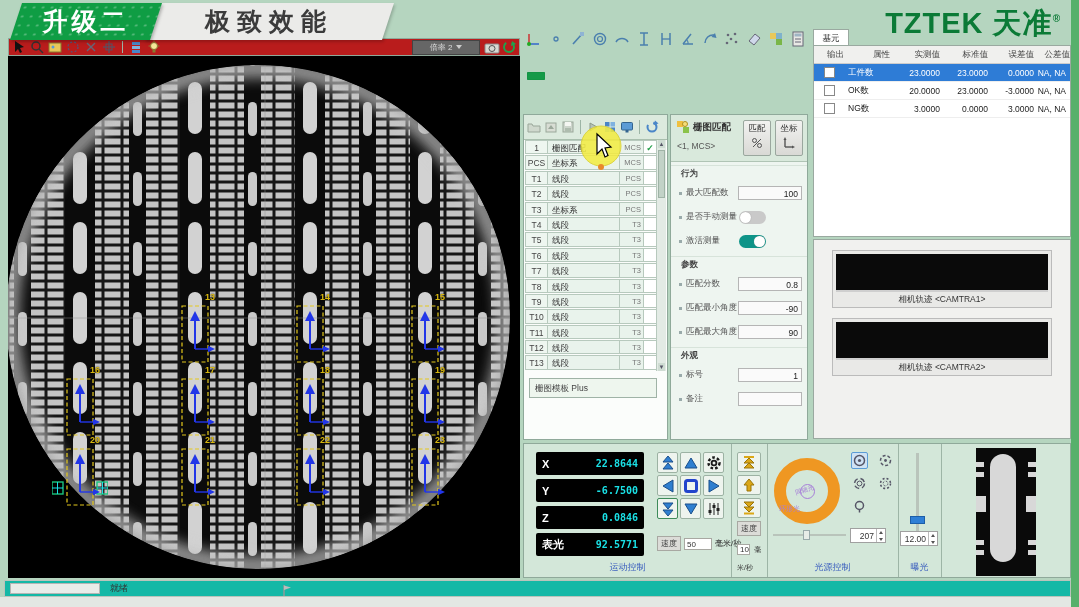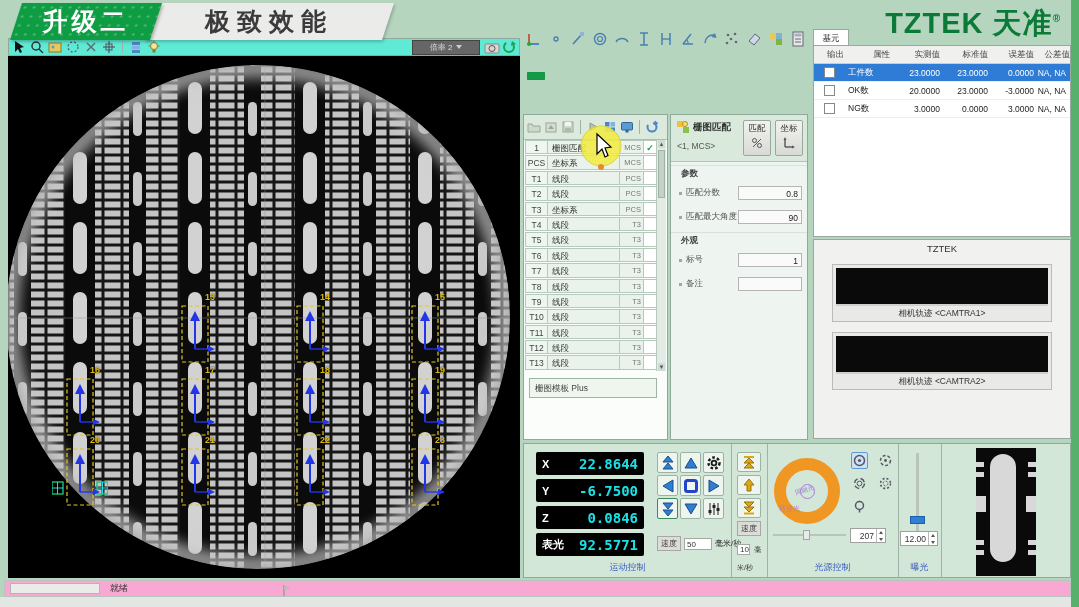--- a/index.html
+++ b/index.html
@@ -11,21 +11,21 @@
          background-image:radial-gradient(circle,rgba(255,255,255,.30) 1px,transparent 1.4px);background-size:9px 9px;}
   .badge span{display:block;transform:skewX(18deg);color:#fff;font-size:25px;font-weight:bold;
          text-align:center;line-height:37px;letter-spacing:4px;}
   .slogan{position:absolute;left:150px;top:3px;width:238px;height:37px;background:#ebebe9;
          transform:skewX(-18deg);z-index:5;box-shadow:2px 2px 3px rgba(0,0,0,.2);}
   .slogan span{display:block;transform:skewX(18deg);color:#3b3b3b;font-size:25px;font-weight:bold;
          text-align:center;line-height:37px;letter-spacing:7px;}
   .logo{position:absolute;right:18px;top:4px;z-index:10;color:#0b7a36;font-size:29px;font-weight:bold;letter-spacing:1px;}
   .logo sup{font-size:10px;}
   
-  .viewer-toolbar{position:absolute;left:8px;top:38px;width:512px;height:18px;background:#5eead4;
+  .viewer-toolbar{position:absolute;left:8px;top:38px;width:512px;height:18px;background:#b91c1c;
          border:1px solid #8fa99a;box-sizing:border-box;display:flex;align-items:center;gap:4px;padding:0 3px;}
   .vt-icon{width:14px;height:14px;display:inline-block;}
   .vt-sep{width:1px;height:12px;background:#9db5a6;margin:0 2px;}
   .vt-spring{flex:1;}
   .vt-dd{width:66px;height:13px;background:#666;color:#ddd;font-size:8px;display:flex;align-items:center;
          justify-content:center;gap:4px;border:1px solid #444;}
   .vt-dd .car{width:0;height:0;border-left:3px solid transparent;border-right:3px solid transparent;border-top:4px solid #ccc;}
   .viewer-img{position:absolute;left:8px;top:56px;width:512px;height:522px;background:#000;}
   .marker{position:absolute;width:56px;height:66px;pointer-events:none;}
   .marker .marker-num{position:absolute;right:8px;top:-9px;color:#d8b70e;font-size:9px;font-weight:bold;
@@ -33,21 +33,21 @@
   .mk-box{fill:none;stroke:#e4c81c;stroke-width:1.2;stroke-dasharray:4 2.5;}
   .mk-axis{stroke:#2236e8;stroke-width:2;}
   .mk-axis.thin{stroke-width:1.4;}
   .mk-head{fill:#2236e8;}
   .marker .gz{display:none;}
   .marker.with-gizmos .gz{display:block;}
   .gz rect{fill:none;stroke:#19c37d;stroke-width:1.4;}
   .gz line{stroke:#19e0e6;stroke-width:1;}
   .cursor-hl{position:absolute;left:578px;top:124px;z-index:50;}
   
-  .status-bar{position:absolute;left:4px;top:580px;width:1067px;height:17px;background:#f9a8d4;
+  .status-bar{position:absolute;left:4px;top:580px;width:1067px;height:17px;background:#14b8a6;
          border:1px solid #b9c4bb;box-sizing:border-box;display:flex;align-items:center;}
   .prog{margin-left:5px;width:88px;height:9px;background:#e9ece9;border:1px solid #b5b5b5;}
   .prog .fill{width:52px;height:100%;background:#1fa34d;}
   .ready{margin-left:10px;font-size:9px;color:#333;}
   .flag{position:absolute;left:276px;top:2px;}
   .bottom-gray{position:absolute;left:0;top:597px;width:1079px;height:10px;background:#e3e7e3;}
   .right-strip{position:absolute;left:1071px;top:0;width:8px;height:607px;background:#57b06b;}
   
   .measure-toolbar{position:absolute;left:525px;top:30px;display:flex;gap:4px;align-items:center;}
   .mt-icon{width:18px;height:18px;}
@@ -122,21 +122,21 @@
   .cam-item{position:relative;margin:10px auto 0;width:220px;height:58px;border:1px solid #bbb;background:#e9e9e7;padding:3px;box-sizing:border-box;}
   .cam-img{width:100%;height:36px;background:#0a0a0a;border-bottom:2px solid #cfcfcf;}
   .cam-cap{text-align:center;font-size:8.5px;color:#333;line-height:14px;}
   
   .bottom-strip{position:absolute;left:523px;top:443px;width:548px;height:135px;background:#d3e7d9;
         border:1px solid #8fa99a;box-sizing:border-box;}
   .bs-div{position:absolute;top:0;width:1px;height:133px;background:#9db5a6;}
   .dro{position:absolute;left:12px;top:8px;width:108px;}
   .dro-row{height:23px;background:#000;border-radius:2px;margin-bottom:4px;display:flex;align-items:center;padding:0 6px;box-sizing:border-box;}
   .dro-label{color:#fff;font-weight:bold;font-size:11px;flex:1;}
-  .dro-value{color:#1ae1e6;font-weight:bold;font-size:14px;font-family:"DejaVu Sans Mono",monospace;}
+  .dro-value{color:#1ae1e6;font-weight:bold;font-size:10px;font-family:"DejaVu Sans Mono",monospace;}
   .jog-pad{position:absolute;left:133px;top:8px;width:71px;display:grid;grid-template-columns:repeat(3,21px);grid-gap:2px;}
   .jog-btn{width:21px;height:21px;background:#eef4ee;border:1px solid #9cb2a3;border-radius:2px;display:flex;
         align-items:center;justify-content:center;box-sizing:border-box;}
   .jog-btn.hl{border:1px solid #3e8b5a;}
   .speed-row{position:absolute;left:133px;top:92px;display:flex;align-items:center;gap:3px;font-size:8px;color:#333;}
   .chip{background:#dcdcd8;border:1px solid #a8a8a2;font-size:8px;padding:1px 3px;color:#444;}
   .mini-input{width:28px;height:12px;background:#fff;border:1px solid #a8a8a2;font-size:8px;line-height:12px;
         text-align:left;padding-left:2px;box-sizing:border-box;}
   .bs-caption{position:absolute;bottom:3px;font-size:9px;color:#3b5fbe;text-align:center;}
   .zjog{position:absolute;left:213px;top:8px;width:27px;}
@@ -710,31 +710,66 @@
             <line x1="10" y1="2" x2="2" y2="10" stroke="#555"></line>
           </svg></span>
       <span class="pp-btn b2"><span>坐标</span><svg width="12" height="12">
             <line x1="2" y1="10" x2="2" y2="2" stroke="#555" stroke-width="1.4"></line>
             <line x1="2" y1="10" x2="10" y2="10" stroke="#555" stroke-width="1.4"></line>
             <polygon points="2,0 0.5,3 3.5,3" fill="#555"></polygon>
             <polygon points="12,10 9,8.5 9,11.5" fill="#555"></polygon>
           </svg></span>
     </div>
 
+      <div class="pp-sec">
+        <div class="pp-sec-h">行为</div>
+
+          <div class="pp-row">
+            <span class="pp-bullet"></span>
+            <span class="pp-label">最大匹配数</span>
+            <span class="pp-input">100</span>
+
+          </div>
+
+          <div class="pp-row">
+            <span class="pp-bullet"></span>
+            <span class="pp-label">是否手动测量</span>
+
+            <span class="pp-toggle">
+            <span class="knob"></span>
+          </span>
+          </div>
+
+          <div class="pp-row">
+            <span class="pp-bullet"></span>
+            <span class="pp-label">激活测量</span>
+
+            <span class="pp-toggle on">
+            <span class="knob"></span>
+          </span>
+          </div>
+
+      </div>
 
       <div class="pp-sec">
         <div class="pp-sec-h">参数</div>
 
           <div class="pp-row">
             <span class="pp-bullet"></span>
             <span class="pp-label">匹配分数</span>
             <span class="pp-input">0.8</span>
 
           </div>
 
+          <div class="pp-row">
+            <span class="pp-bullet"></span>
+            <span class="pp-label">匹配最小角度</span>
+            <span class="pp-input">-90</span>
+
+          </div>
 
           <div class="pp-row">
             <span class="pp-bullet"></span>
             <span class="pp-label">匹配最大角度</span>
             <span class="pp-input">90</span>
 
           </div>
 
       </div>
 
@@ -801,21 +836,20 @@
         <span class="c-name">NG数</span>
         <span class="c-m">3.0000</span>
         <span class="c-s">0.0000</span>
         <span class="c-e">3.0000</span>
         <span class="c-t">NA, NA</span>
       </div>
 
   </div>
 
   <div class="camera-panel">
-    <div class="cam-title">TZTEK</div>
 
       <div class="cam-item">
         <div class="cam-img"></div>
         <div class="cam-cap">相机轨迹 &lt;CAMTRA1&gt;</div>
       </div>
 
       <div class="cam-item">
         <div class="cam-img"></div>
         <div class="cam-cap">相机轨迹 &lt;CAMTRA2&gt;</div>
       </div>

